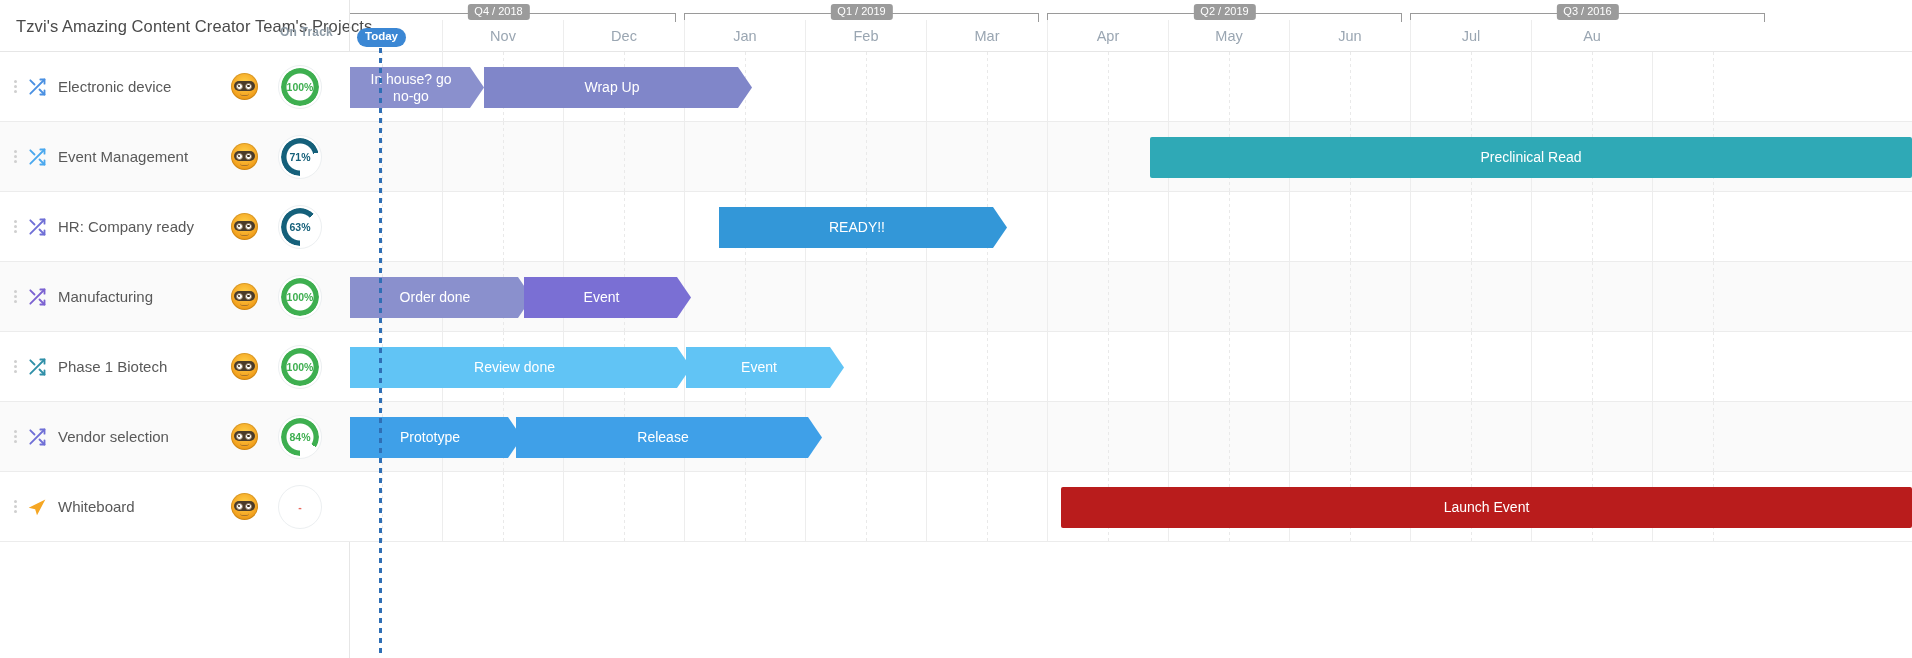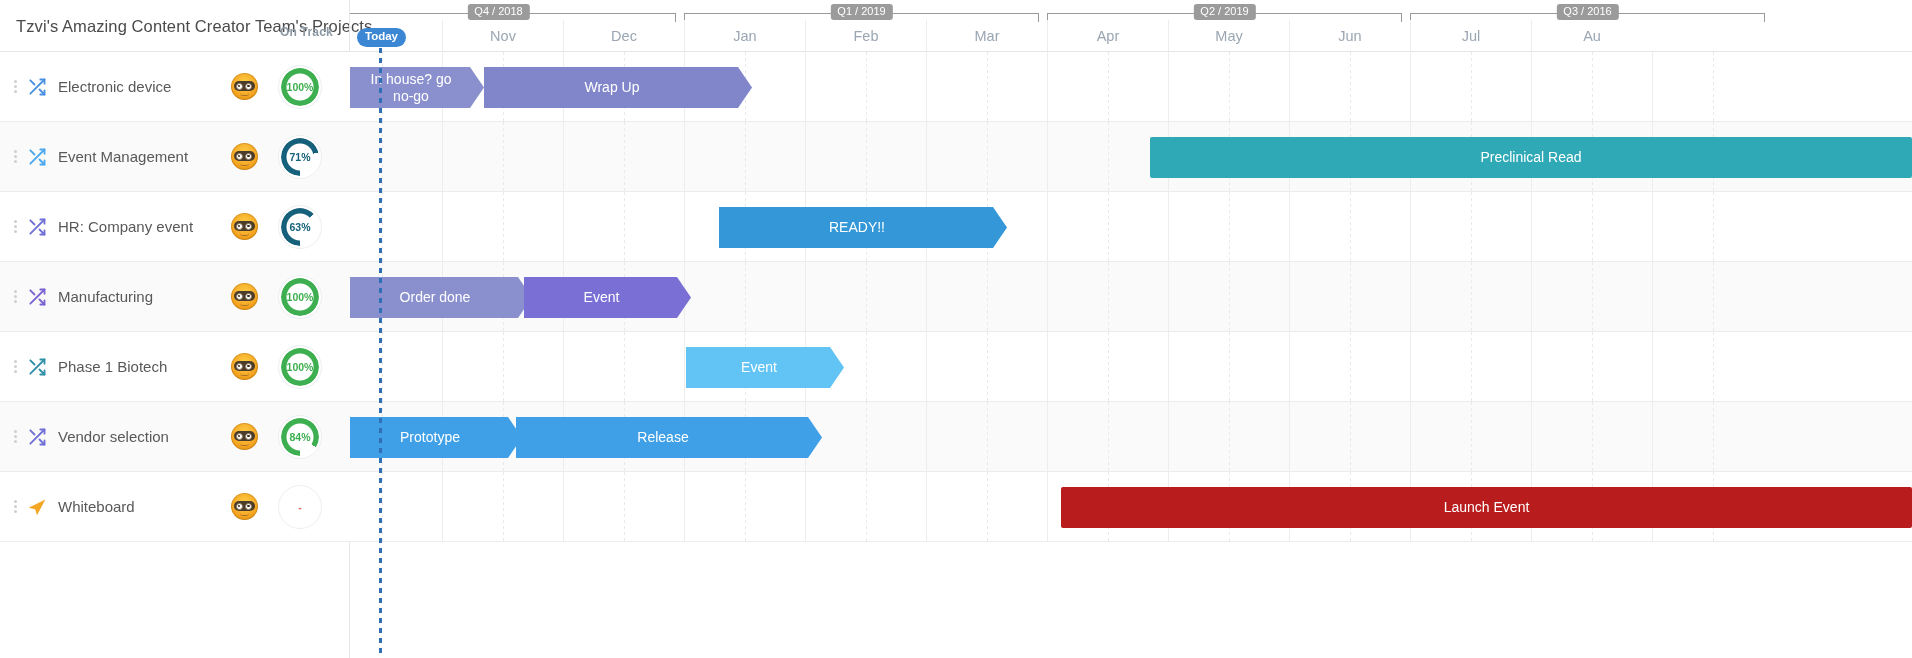--- a/index.html
+++ b/index.html
@@ -263,21 +263,21 @@
         </div>
         <div class="ticon">
           <svg width="20" height="20" viewBox="0 0 24 24" fill="none" stroke="#6f6fd6" stroke-width="2.2" stroke-linecap="round" stroke-linejoin="round">
             <path d="M16 3h5v5"></path>
             <path d="M4 20L21 3"></path>
             <path d="M21 16v5h-5"></path>
             <path d="M15 15l6 6"></path>
             <path d="M4 4l5 5"></path>
           </svg>
         </div>
-        <div class="tname">HR: Company event</div>
+        <div class="tname">HR: Company ready</div>
         <div class="avatar">
           <div class="goggle"></div>
           <div class="lens l"></div>
           <div class="lens r"></div>
           <div class="pupil l"></div>
           <div class="pupil r"></div>
           <div class="mouth"></div>
         </div>
         <div class="ring">
           <div class="outer"></div>
@@ -539,20 +539,23 @@
         <div class="vline" style="left: 818px;"></div>
         <div class="vline dash" style="left: 878.5px;"></div>
         <div class="vline" style="left: 939px;"></div>
         <div class="vline dash" style="left: 999.5px;"></div>
         <div class="vline" style="left: 1060px;"></div>
         <div class="vline dash" style="left: 1120.5px;"></div>
         <div class="vline" style="left: 1181px;"></div>
         <div class="vline dash" style="left: 1241.5px;"></div>
         <div class="vline" style="left: 1302px;"></div>
         <div class="vline dash" style="left: 1362.5px;"></div>
+        <div class="bar arrow" style="left: 0px; width: 341px; background: rgb(97, 196, 245);">
+          <span>Review done</span>
+        </div>
         <div class="bar arrow" style="left: 336px; width: 158px; background: rgb(97, 196, 245);">
           <span>Event</span>
         </div>
       </div>
       <div class="grow alt">
         <div class="vline dash" style="left: 31.5px;"></div>
         <div class="vline" style="left: 92px;"></div>
         <div class="vline dash" style="left: 152.5px;"></div>
         <div class="vline" style="left: 213px;"></div>
         <div class="vline dash" style="left: 273.5px;"></div>

